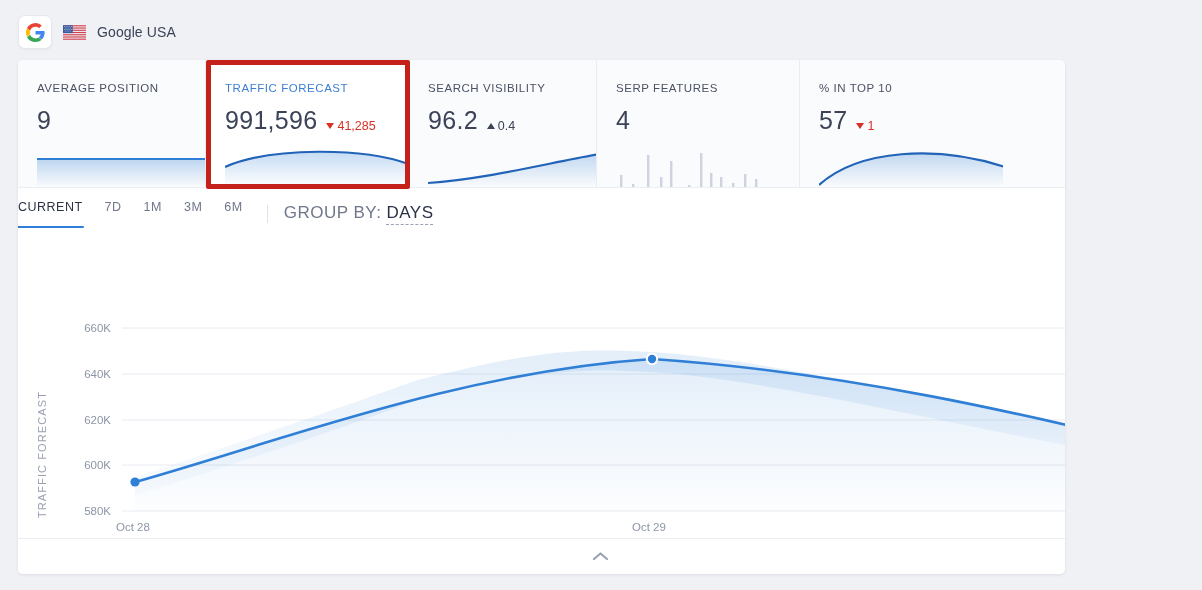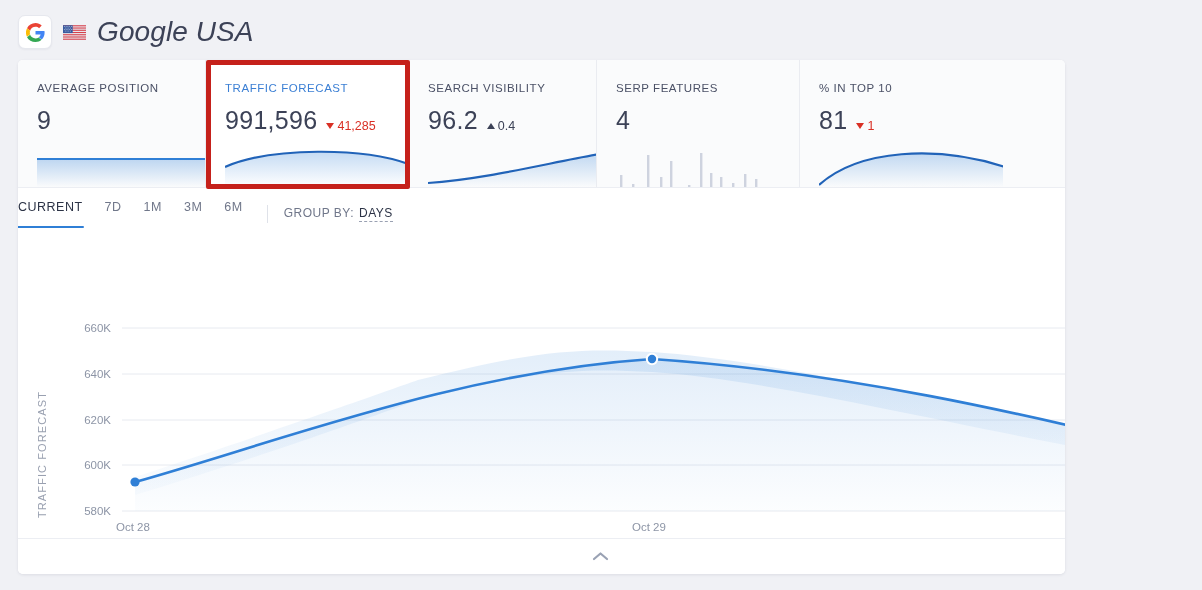--- a/index.html
+++ b/index.html
@@ -19,22 +19,22 @@
     height: 40px;
   }
   .logo-tile {
     width: 34px; height: 34px; border-radius: 7px;
     background: #ffffff; border: 1px solid #e6e8ee;
     display: flex; align-items: center; justify-content: center;
     box-shadow: 0 1px 2px rgba(30,40,70,.05);
   }
   .flag { width: 23px; height: 15px; display:block; }
   .header-title {
-    font-size: 28px; color: #3c4257; letter-spacing: .1px;
-    font-weight: 400; white-space: nowrap; font-style: italic;
+    font-size: 14px; color: #3c4257; letter-spacing: .1px;
+    font-weight: 400; white-space: nowrap;
   }
 
   
   .panel {
     position: absolute; left: 18px; top: 60px;
     width: 1047px; height: 514px;
     background: #ffffff; border-radius: 5px;
     box-shadow: 0 1px 3px rgba(40,50,80,.10);
     overflow: hidden;
   }
@@ -102,21 +102,21 @@
     height: 34px; display: flex; align-items: flex-start; padding-top: 3px;
   }
   .tab.active { color: #2b3245; font-weight: 400; }
   .tab.active::after {
     content: ""; position: absolute; left: -1px; right: -1px; bottom: 3px;
     height: 2.5px; background: #2f7fd6; border-radius: 2px;
   }
   .tab-sep { width: 1px; height: 18px; background: #dfe2e9; margin: 0 16px 0 2px; align-self: center; }
   .groupby {
     display: flex; align-items: baseline; gap: 5px;
-    font-size: 12px; letter-spacing: .5px; color: #70778a; text-transform: uppercase;
+    font-size: 17px; letter-spacing: .5px; color: #70778a; text-transform: uppercase;
   }
   .groupby .gb-val {
     color: #2b3245; border-bottom: 1px dashed #9aa1b2; padding-bottom: 1px;
   }
 
   
   .chart-wrap { position: absolute; left: 0; top: 180px; width: 1165px; height: 300px; }
   .ylabel {
     position: absolute; left: 18px; top: 278px;
     transform: rotate(-90deg); transform-origin: left top;
@@ -276,21 +276,21 @@
             <rect x="128" y="33" width="2.4" height="13"></rect>
             <rect x="139" y="38" width="2.4" height="8"></rect>
             <rect x="183" y="10" width="2.4" height="36"></rect>
           </g>
         </svg>
       </div>
 
       <div class="kpi w2">
         <div class="kpi-label">% IN TOP 10</div>
         <div class="kpi-valrow">
-          <div class="kpi-value">81</div>
+          <div class="kpi-value">57</div>
           <div class="kpi-delta down">
             <span class="tri dn"></span>
             <span>1</span>
           </div>
         </div>
         <svg class="spark" viewBox="0 0 186 46" preserveAspectRatio="none">
           <defs>
               <linearGradient id="g4" x1="0" y1="0" x2="0" y2="1">
             <stop offset="0" stop-color="#2f7fd6" stop-opacity=".28"></stop>
                 <stop offset="1" stop-color="#2f7fd6" stop-opacity="0"></stop>

